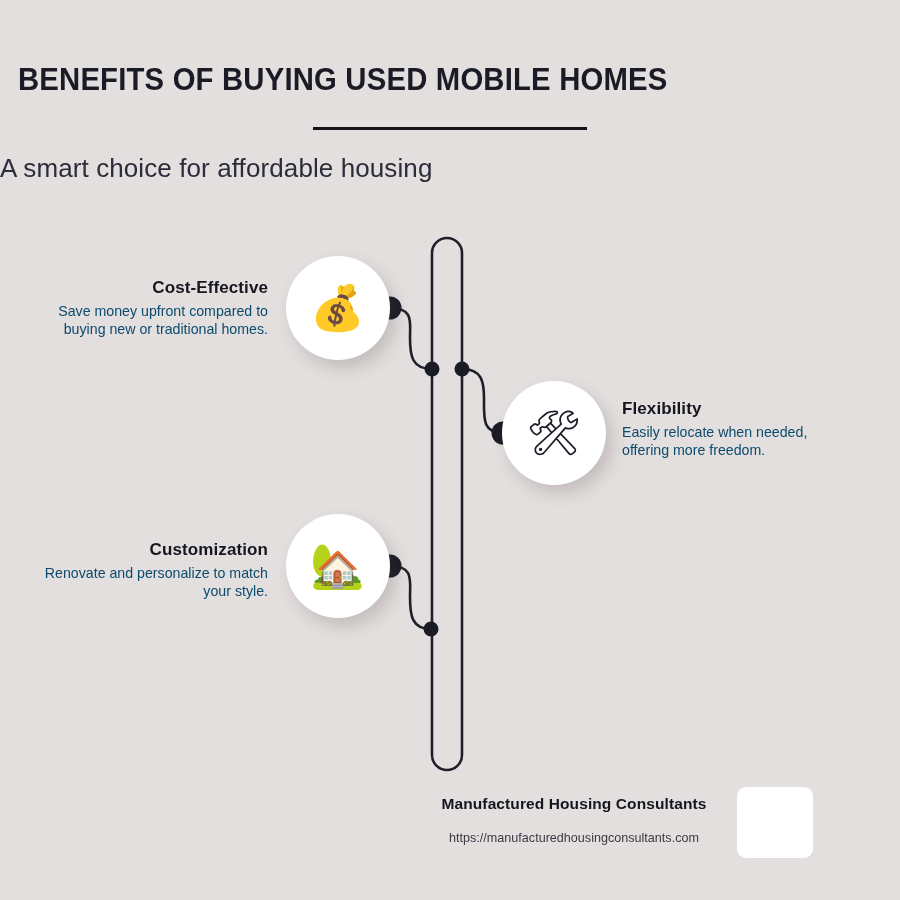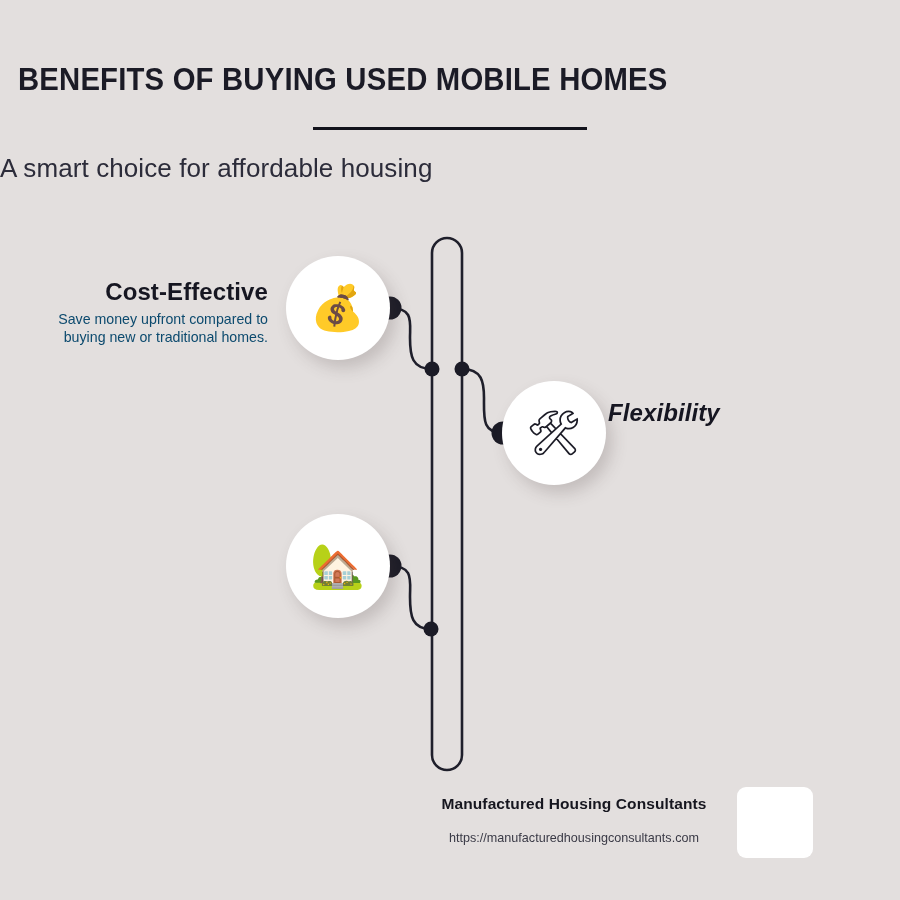--- a/index.html
+++ b/index.html
@@ -93,40 +93,40 @@
   #circle-cost     { left: 286px; top: 256px; }
   #circle-flex     { left: 502px; top: 381px; }
   #circle-custom   { left: 286px; top: 514px; }
 
   
   .benefit-text {
     position: absolute;
   }
   .benefit-title {
     margin: 0 0 4px 0;
-    font-size: 24px;
+    font-size: 17px;
     font-weight: 700;
     color: #161621;
     letter-spacing: 0.1px;
   }
   .benefit-desc {
     margin: 0;
     font-size: 14.2px;
     font-weight: 400;
     line-height: 1.28;
     color: #0c4a6e;
   }
   .benefit-text.align-right {
     text-align: right;
   }
   .benefit-text.align-left {
     text-align: left;
   }
   #text-cost    { left: 38px;  top: 278px; width: 230px; }
-  #text-flex    { left: 608px; top: 399px; width: 200px; font-style: italic; }
+  #text-flex    { left: 622px; top: 399px; width: 200px; }
   #text-custom  { left: 38px;  top: 540px; width: 230px; }
 
   
   .footer {
     position: absolute;
     left: 0;
     top: 795px;
     width: 900px;
   }
   .footer-brand {
@@ -204,22 +204,27 @@
     <span class="icon-glyph">🏡</span>
   </div>
 
   <div class="benefit-text align-right" id="text-cost">
     <p class="benefit-title">Cost-Effective</p>
     <p class="benefit-desc">Save money upfront compared to buying new or traditional homes.</p>
   </div>
 
   <div class="benefit-text align-left" id="text-flex">
     <p class="benefit-title">Flexibility</p>
-  </div>
-
+    <p class="benefit-desc">Easily relocate when needed, offering more freedom.</p>
+  </div>
+
+  <div class="benefit-text align-right" id="text-custom">
+    <p class="benefit-title">Customization</p>
+    <p class="benefit-desc">Renovate and personalize to match your style.</p>
+  </div>
 
   <div class="footer">
     <p class="footer-brand">Manufactured Housing Consultants</p>
     <p class="footer-url">https://manufacturedhousingconsultants.com</p>
     <div class="footer-logo"></div>
   </div>
 
 </div>
 
 </body></html>

